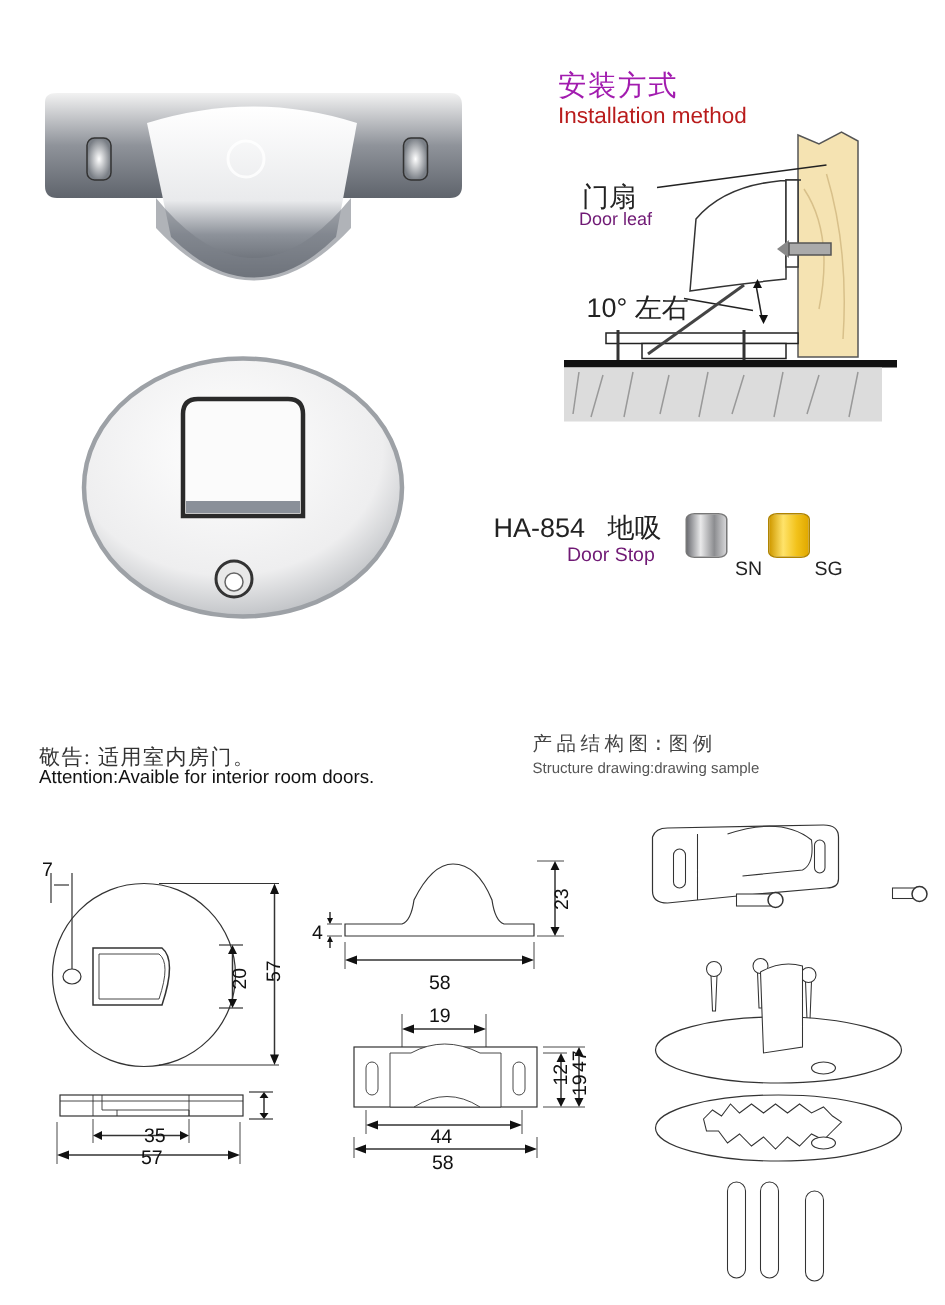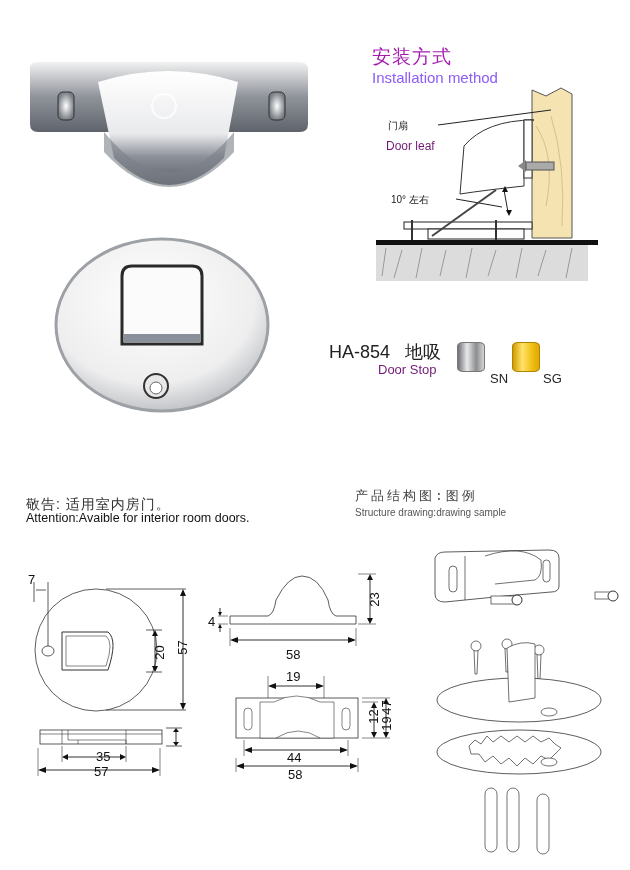--- a/index.html
+++ b/index.html
@@ -1,24 +1,24 @@
 <!DOCTYPE html>
 <html><head>
 <meta charset="utf-8">
 <style>
   html, body { margin: 0; padding: 0; background: #ffffff; }
   body { width: 630px; height: 870px; position: relative; overflow: hidden;
          font-family: "Liberation Sans", "DejaVu Sans", sans-serif; color: #111; }
   .abs { position: absolute; }
   .t-cn-title { font-size: 19px; letter-spacing: 1px; color: #a21caf; }
-  .t-en-title { font-size: 15px; color: #8b5cf6; }
-  .t-label { font-size: 10px; color: #222; }
+  .t-en-title { font-size: 15px; color: #b91c1c; }
+  .t-label { font-size: 18px; color: #222; }
   .t-model { font-size: 18px; color: #222; }
   .t-small { font-size: 12px; color: #701a75; }
-  .t-note-cn { font-size: 14px; color: #333; letter-spacing: 1px; }
+  .t-note-cn { font-size: 14px; color: #333; letter-spacing: 1px; font-family: Liberation Serif, serif; }
   .t-note-en { font-size: 12.5px; color: #111; }
   .t-struct-cn { font-size: 13px; color: #444; letter-spacing: 3px; font-family: Liberation Mono, monospace; }
   .t-struct-en { font-size: 10px; color: #555; }
   .dim { font-size: 13px; color: #111; }
   .swatch-label { font-size: 13px; color: #222; margin-top: 24px; }
   svg { position: absolute; overflow: visible; }
 </style>
 </head>
 <body>
 

